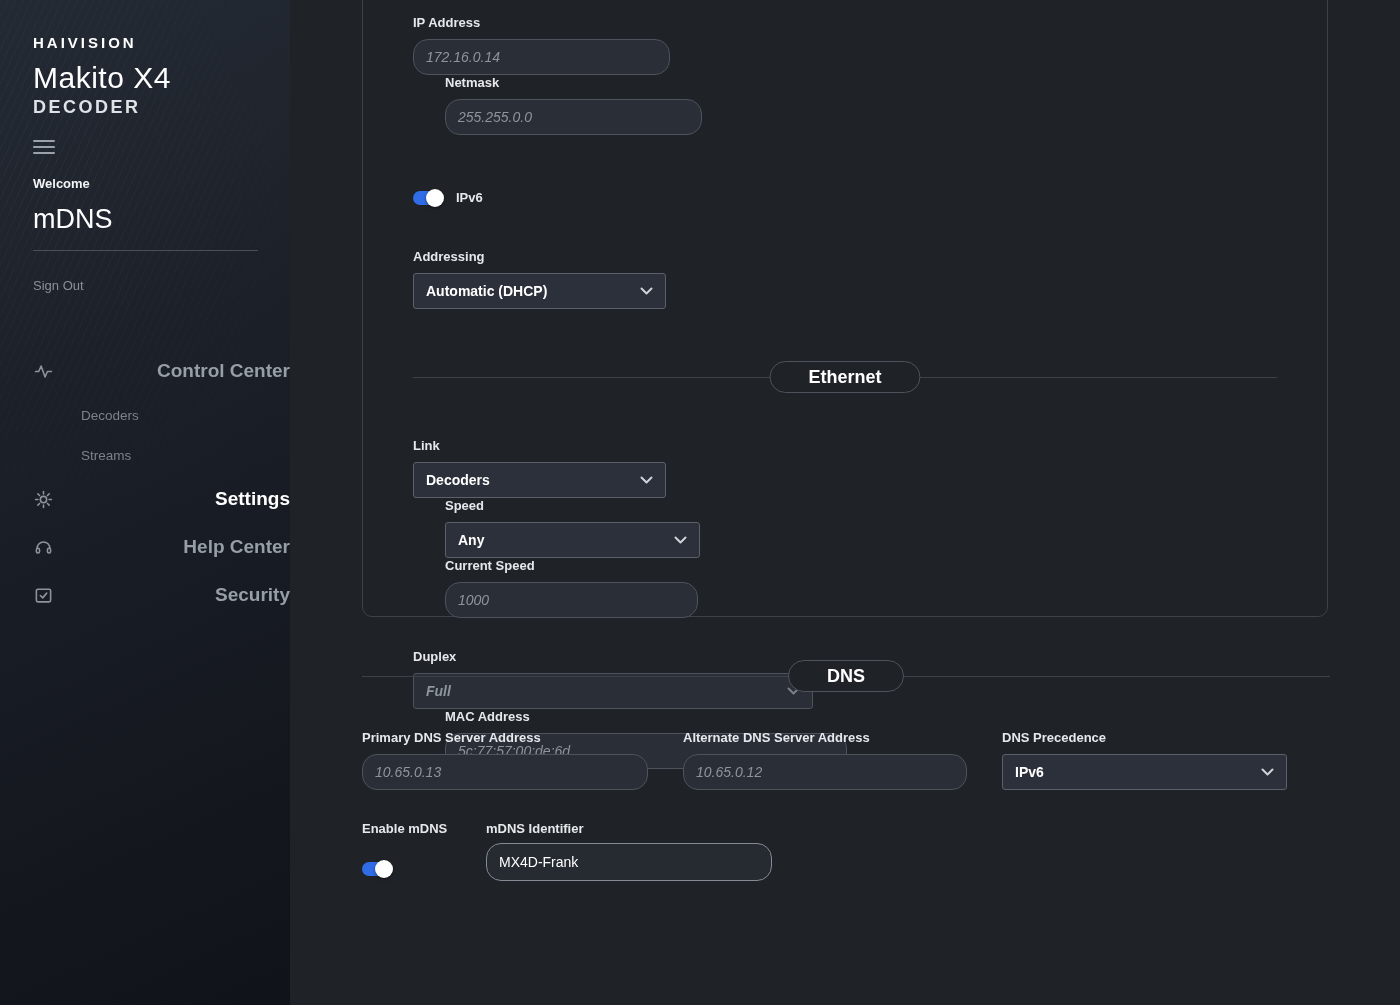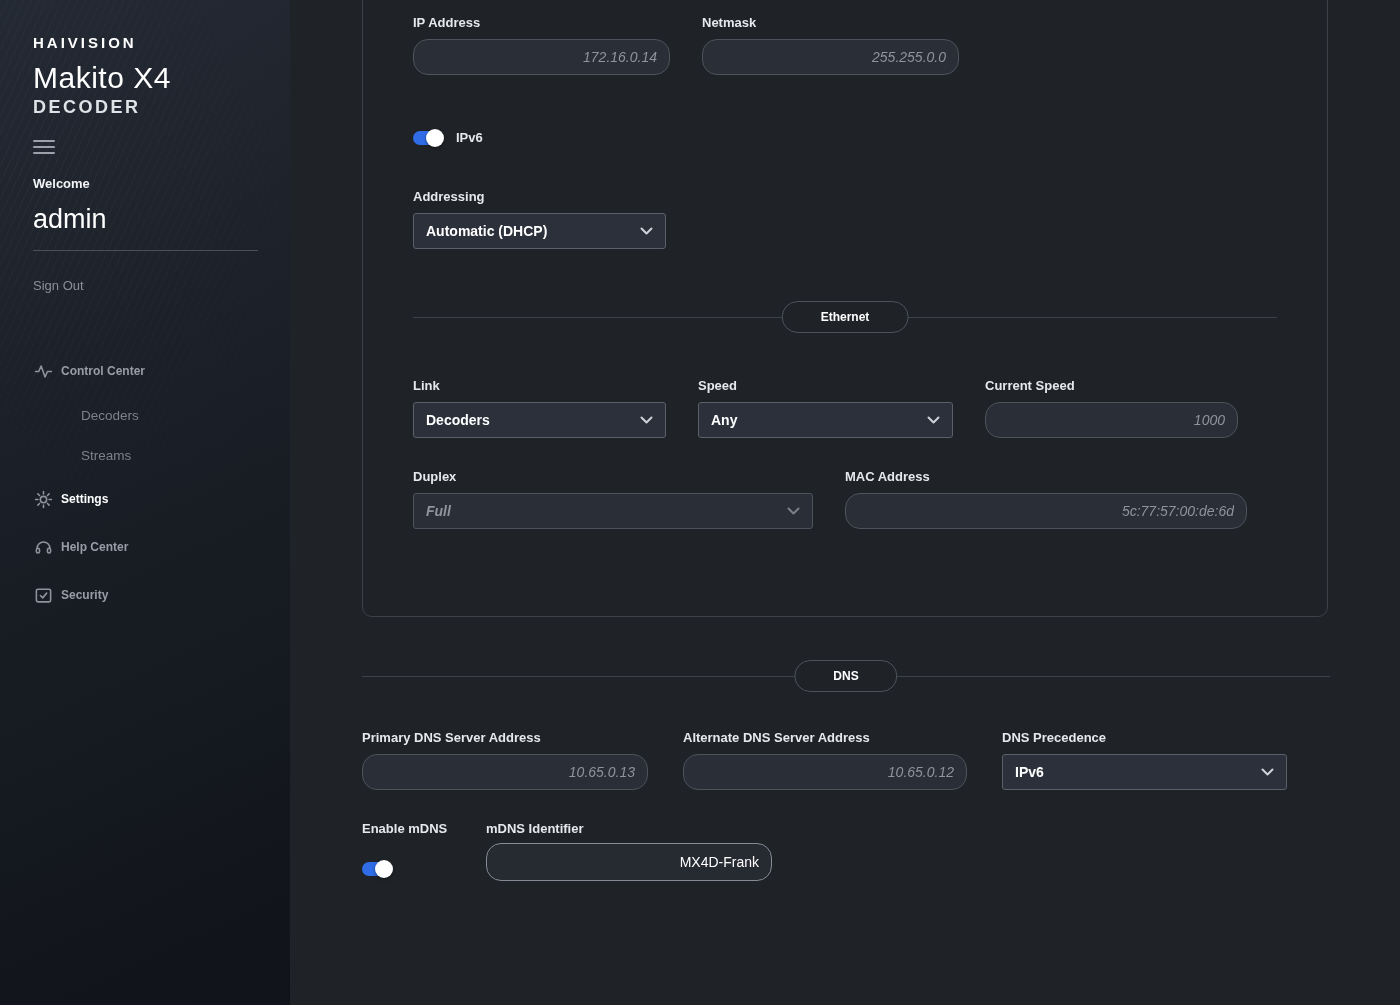--- a/index.html
+++ b/index.html
@@ -28,43 +28,43 @@
   .product { font-size: 30px; font-weight: 400; color: #ffffff; margin-top: 10px; letter-spacing: 0.5px; }
   .product-sub { font-size: 18px; font-weight: 600; letter-spacing: 2.5px; color: #dfe2e6; margin-top: 2px; }
   .hamburger { margin-top: 22px; width: 22px; cursor: pointer; }
   .hamburger span { display: block; height: 2px; background: #9aa1aa; border-radius: 1px; margin-bottom: 4px; }
   .welcome { margin-top: 22px; font-size: 13px; font-weight: 700; color: #f2f4f6; }
   .username { margin-top: 13px; font-size: 27px; font-weight: 400; color: #ffffff; }
   .user-divider { width: 225px; border: none; border-top: 1px solid #4a505b; margin-top: 15px; }
   .signout { margin-top: 27px; font-size: 13px; color: #8a9099; cursor: pointer; }
 
   .nav { margin-top: 54px; }
-  .nav-item { display: flex; align-items: center; gap: 8px; height: 48px; color: #979ea7; font-size: 12px; font-weight: 600; cursor: pointer; }
+  .nav-item { display: flex; align-items: center; gap: 8px; height: 48px; color: #979ea7; font-size: 19px; font-weight: 600; cursor: pointer; justify-content: space-between; }
   .nav-item .nav-icon { width: 20px; height: 20px; display: inline-flex; align-items: center; justify-content: center; color: #8d949e; }
   .nav-item.active { color: #ffffff; font-weight: 700; }
   .nav-sub { display: flex; align-items: center; height: 40px; padding-left: 48px; color: #7b828c; font-size: 13.5px; cursor: pointer; }
 
   
   .main { position: absolute; left: 290px; top: 0; width: 1110px; height: 100%; background: #1f2227; }
 
   .card {
     position: absolute; left: 72px; top: -30px; width: 966px; height: 647px;
     border: 1px solid #3d424a; border-radius: 10px;
     padding: 44px 50px 0 50px;
   }
 
   .field-label { font-size: 13px; font-weight: 600; color: #e6e9ec; margin-bottom: 9px; display: block; }
 
-  .row { display: flex; }
+  .row { display: flex; flex-direction: column; }
   .gap32 > * + * { margin-left: 32px; }
 
   .text-input {
     width: 100%; height: 36px; border-radius: 15px; padding: 0 12px;
     background: #2a2e37; border: 1px solid #4d525c; color: #ffffff;
-    font-size: 14px; font-family: inherit; outline: none; text-align: right;
+    font-size: 14px; font-family: inherit; outline: none;
   }
   .readonly .text-input { font-style: italic; color: #8e949d; }
   .editable .text-input { background: #262a31; border-color: #858b95; height: 38px; }
 
   .dropdown {
     position: relative; height: 36px; border-radius: 3px;
     background: #2b303a; border: 1px solid #5b606a;
     display: flex; align-items: center; padding: 0 32px 0 12px;
     color: #ffffff; font-size: 14px; font-weight: 600; cursor: pointer;
   }
@@ -74,21 +74,21 @@
 
   .toggle { position: relative; width: 29px; height: 14px; border-radius: 7px; background: #2f6ce6; cursor: pointer; flex: none; }
   .toggle .knob { position: absolute; right: -2px; top: -2px; width: 18px; height: 18px; border-radius: 50%; background: #ffffff; box-shadow: 0 1px 3px rgba(0,0,0,0.5); }
 
   .section-divider { position: relative; height: 32px; }
   .section-divider .line { position: absolute; left: 0; right: 0; top: 50%; border-top: 1px solid #3d424a; }
   .section-divider .pill {
     position: absolute; left: 50%; transform: translateX(-50%); top: 0;
     height: 32px; line-height: 30px; padding: 0 38px;
     border: 1px solid #4d525c; border-radius: 17px; background: #1f2227;
-    font-size: 12px; font-weight: 700; color: #ffffff; white-space: nowrap;
+    font-size: 18px; font-weight: 700; color: #ffffff; white-space: nowrap;
   }
 
   
   .ipv6-row { margin-top: 55px; display: flex; align-items: center; }
   .ipv6-row .field-label { margin: 0 0 0 14px; }
   .addressing-block { margin-top: 44px; }
   .eth-divider { margin-top: 52px; }
   .link-row { margin-top: 45px; }
   .duplex-row { margin-top: 31px; }
 
@@ -119,21 +119,21 @@
     <div class="product">Makito X4</div>
     <div class="product-sub">DECODER</div>
 
     <div class="hamburger">
       <span></span>
         <span></span>
         <span></span>
     </div>
 
     <div class="welcome">Welcome</div>
-    <div class="username">admin</div>
+    <div class="username">mDNS</div>
     <hr class="user-divider">
     <div class="signout">Sign Out</div>
 
     <nav class="nav">
       <div class="nav-item">
         <span class="nav-icon">
           <svg viewBox="0 0 24 24" width="19" height="19" fill="none" stroke="currentColor" stroke-width="2" stroke-linecap="round" stroke-linejoin="round">
               <polyline points="2 12 6 12 9 5 14 19 17 12 22 12"></polyline>
             </svg>
         </span>

